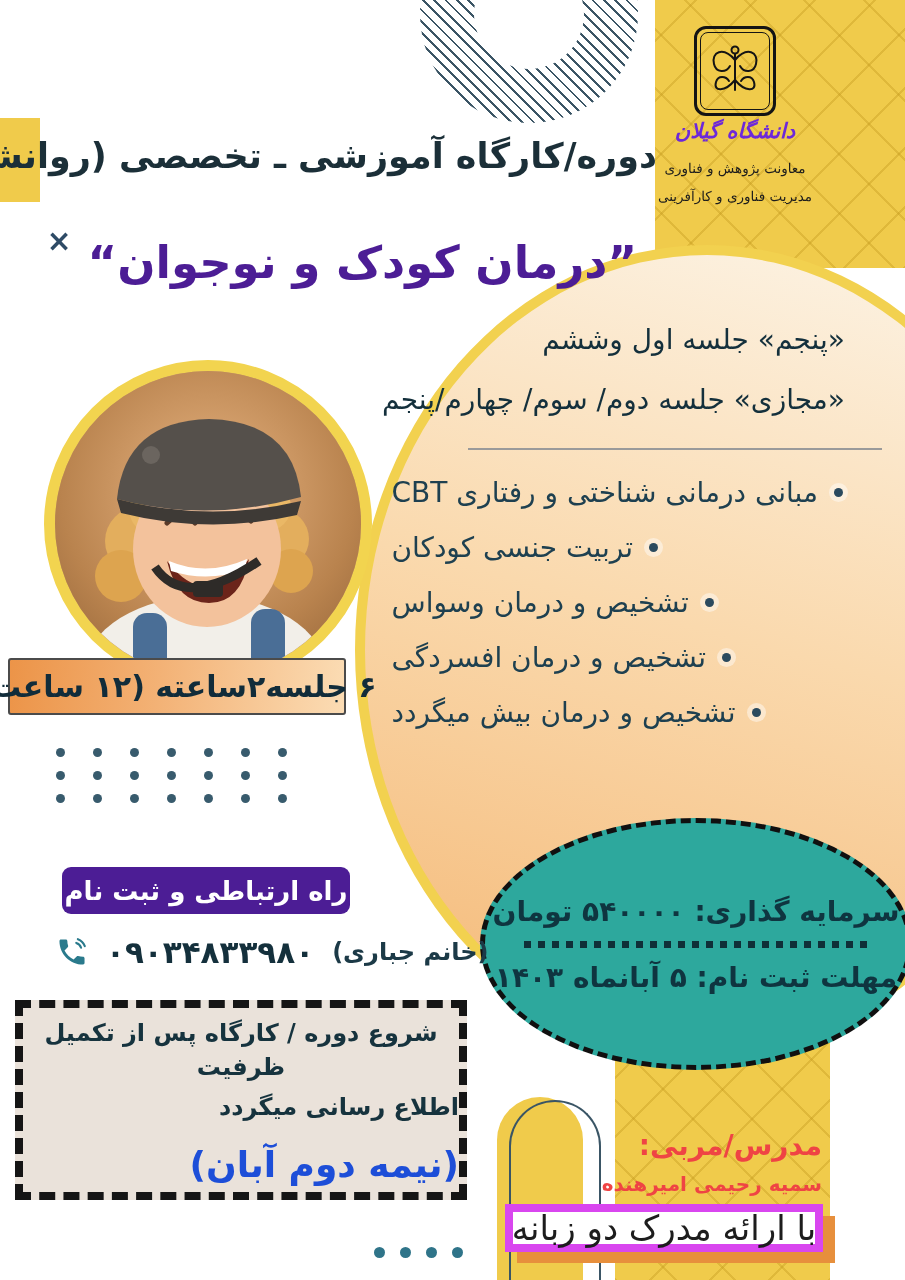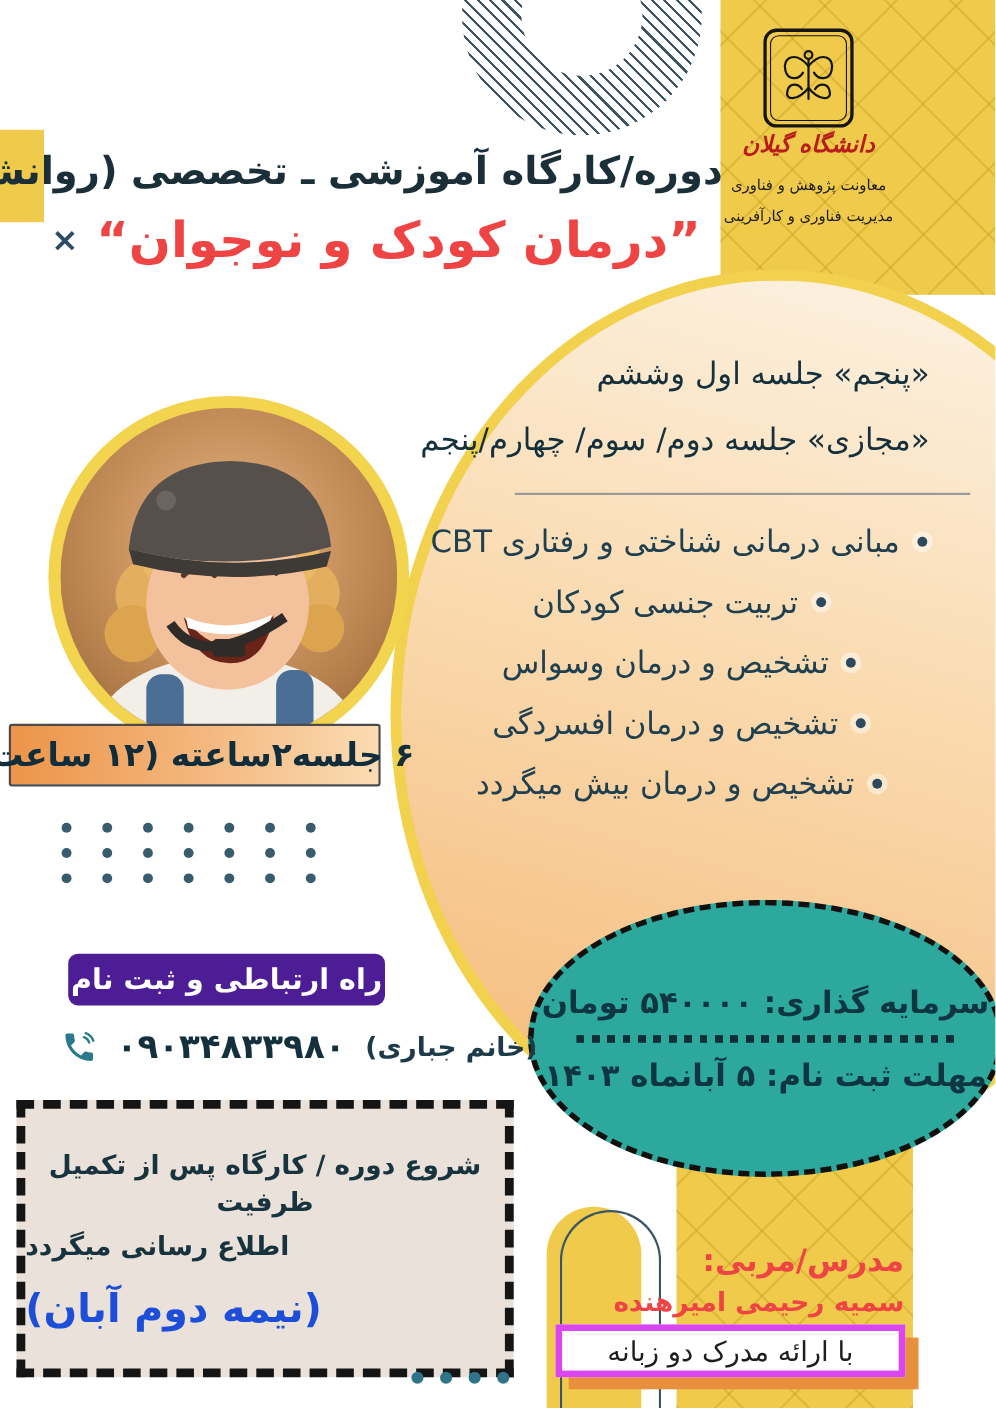--- a/index.html
+++ b/index.html
@@ -24,46 +24,46 @@
   
   .ellipse{left:355px;top:245px;width:704px;height:810px;border-radius:50%;z-index:2;
            border:10px solid #F2D14F;box-sizing:border-box;
            background:linear-gradient(195deg,#FCF1E0 6%,#FAD9AD 48%,#F5BD7E 92%);}
 
   
   .title1{right:248px;top:136px;z-index:6;direction:rtl;white-space:nowrap;
           font-size:35px;font-weight:bold;color:#1B2F38;}
   .title2{right:268px;top:192px;z-index:6;display:flex;align-items:center;gap:16px;}
   .title2 .mark{font-size:30px;font-weight:bold;color:#2E4B66;}
-  .title2 .txt{direction:rtl;font-size:45px;font-weight:bold;color:#ef4444;white-space:nowrap;}
+  .title2 .txt{direction:rtl;font-size:45px;font-weight:bold;color:#4c1d95;white-space:nowrap;margin-top:44px;}
 
   
   .logo-box{left:694px;top:26px;width:82px;height:90px;z-index:6;border:3px solid #141414;
             border-radius:12px;box-sizing:border-box;display:flex;align-items:center;justify-content:center;}
   .logo-inner{width:68px;height:76px;border:1px solid #141414;border-radius:8px;
               display:flex;align-items:center;justify-content:center;}
   .uni-name{left:645px;top:118px;width:180px;z-index:6;text-align:center;
             font-family:"DejaVu Serif",serif;font-style:italic;font-weight:bold;
-            font-size:21px;color:#b91c1c;}
+            font-size:21px;color:#6d28d9;}
   .dept{left:630px;width:210px;z-index:6;text-align:center;font-family:"DejaVu Serif",serif;
         font-size:13.5px;color:#1c1c1c;}
   .dept1{top:160px;} .dept2{top:188px;}
 
   
   .photo{left:44px;top:360px;width:306px;height:306px;border-radius:50%;z-index:4;
          border:11px solid #F2D44F;overflow:hidden;background:#caa06a;box-sizing:content-box;}
 
   
   .sessions{right:60px;top:310px;z-index:6;direction:rtl;text-align:right;
             color:#14303C;font-size:28px;line-height:60px;white-space:nowrap;}
   .divider{left:468px;top:448px;width:414px;height:2px;background:#9a9a9a;z-index:6;}
 
   
   .topics{right:62px;top:476px;z-index:6;direction:rtl;display:flex;flex-direction:column;
-          gap:22px;align-items:center;list-style:none;margin:0;padding:0;}
+          gap:22px;align-items:flex-end;list-style:none;margin:0;padding:0;}
   .topics li{display:flex;align-items:center;gap:16px;font-size:28px;color:#1E4050;white-space:nowrap;}
   .topics .dot{width:9px;height:9px;border-radius:50%;background:#2B4A5E;flex:none;
                box-shadow:0 0 0 5px rgba(255,255,255,.45);}
 
   
   .badge{left:8px;top:658px;width:338px;height:57px;z-index:5;box-sizing:border-box;
          border:2px solid #4b4b4b;border-radius:3px;direction:rtl;
          background:linear-gradient(95deg,#EC9448 0%,#F3B276 45%,#FBDCB4 100%);
          display:flex;align-items:center;justify-content:center;
          font-size:30px;font-weight:bold;color:#112C3A;white-space:nowrap;}
@@ -83,46 +83,46 @@
 
   
   .oval{left:480px;top:818px;width:432px;height:252px;border-radius:50%;z-index:5;
         background:#2DA89D;border:5px dashed #101010;box-sizing:border-box;
         display:flex;flex-direction:column;align-items:center;justify-content:center;gap:13px;}
   .oval .line{direction:rtl;font-size:28px;font-weight:bold;color:#0F3540;white-space:nowrap;}
   .oval .dotsep{width:345px;height:7px;
         background:repeating-linear-gradient(90deg,#0F2F38 0 7px,transparent 7px 14px);}
 
   
-  .notice{left:15px;top:1000px;width:452px;height:252px;z-index:6;box-sizing:border-box;
+  .notice{left:15px;top:1000px;width:452px;height:200px;z-index:6;box-sizing:border-box;
           background:#EAE2DA;border:8px dashed #151515;direction:rtl;text-align:center;
-          display:flex;flex-direction:column;align-items:flex-end;justify-content:center;gap:6px;}
+          display:flex;flex-direction:column;align-items:flex-start;justify-content:center;gap:6px;}
   .notice .n1,.notice .n2{font-size:24px;font-weight:bold;color:#16333E;line-height:34px;}
   .notice .n3{font-size:36px;font-weight:bold;color:#1d4ed8;margin-top:14px;}
 
   .dots-row{left:374px;top:1247px;z-index:6;display:flex;gap:15px;}
   .dots-row i{width:11px;height:11px;border-radius:50%;background:#2F7489;display:block;}
 
   
   .cap-fill{left:497px;top:1097px;width:86px;height:185px;background:#F0CB4B;
             border-radius:46px 46px 0 0;z-index:3;}
   .cap-line{left:509px;top:1100px;width:92px;height:182px;border:2px solid #3A5565;border-bottom:0;
             border-radius:46px 46px 0 0;z-index:3;box-sizing:border-box;}
 
   
   .instructor{right:83px;top:1126px;z-index:6;direction:rtl;text-align:right;color:#ef4444;}
   .instructor .lab{font-size:28px;font-weight:bold;line-height:40px;}
-  .instructor .nam{font-size:24px;font-weight:bold;line-height:36px;}
+  .instructor .nam{font-size:20px;font-weight:bold;line-height:36px;}
 
   
   .cert-shadow{left:517px;top:1216px;width:318px;height:47px;background:#E78F3C;z-index:5;}
   .cert-box{left:505px;top:1204px;width:318px;height:48px;background:#fff;z-index:6;
-            border:6px solid #d946ef;box-sizing:border-box;direction:rtl;
+            border:8px solid #d946ef;box-sizing:border-box;direction:rtl;
             display:flex;align-items:center;justify-content:center;
-            font-size:25px;color:#1d1d1d;white-space:nowrap;}
+            font-size:34px;color:#1d1d1d;white-space:nowrap;}
 </style>
 </head>
 <body>
 
 <div class="stage">
 
   <div class="abs ring"></div>
   <div class="abs ring-hole"></div>
 
   <div class="abs lattice band-top"></div>

